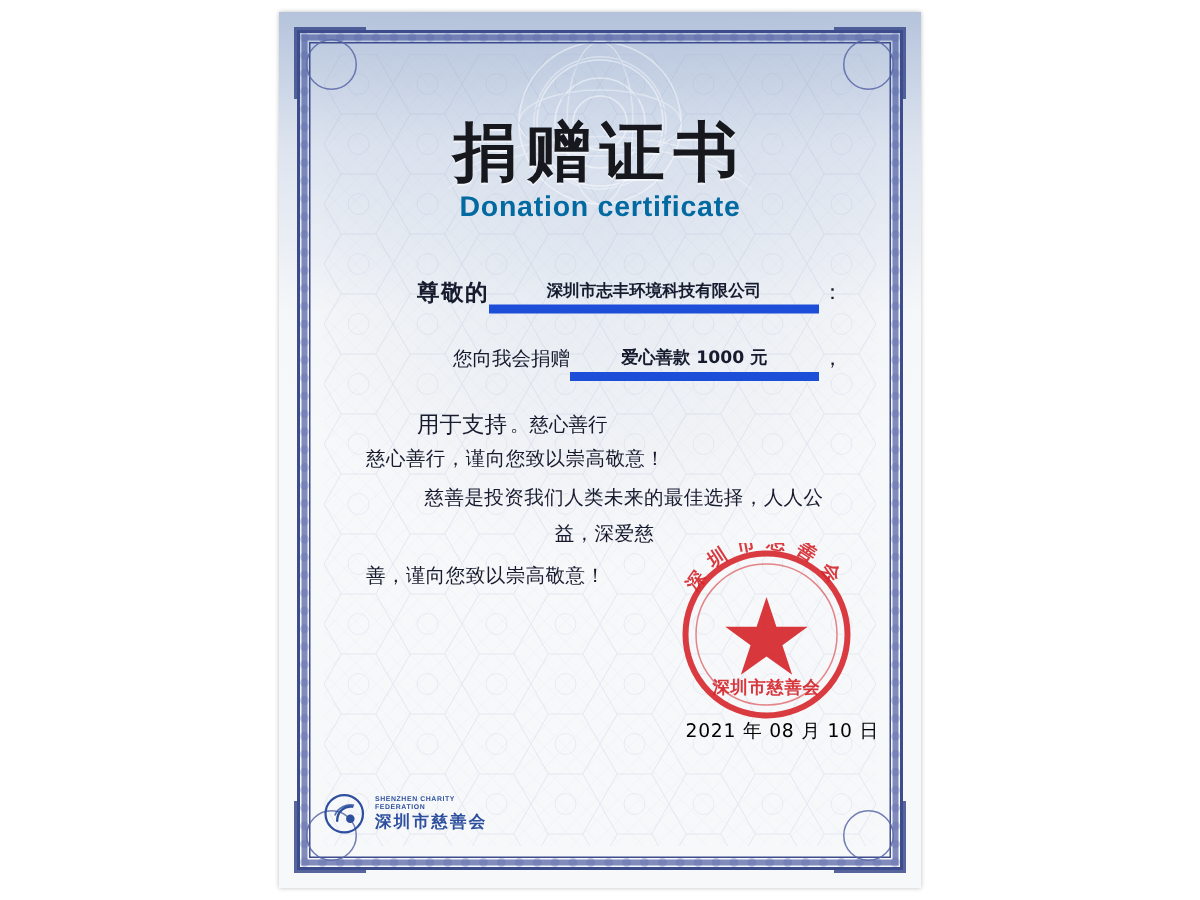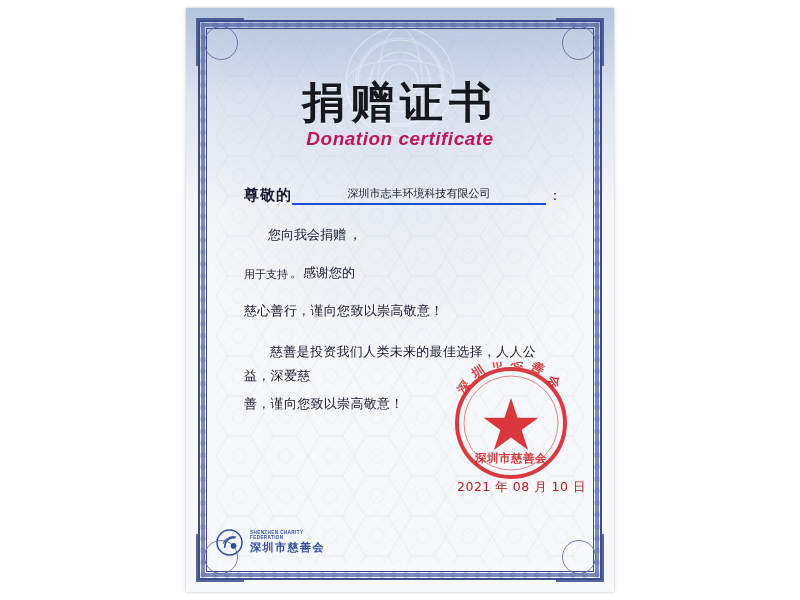--- a/index.html
+++ b/index.html
@@ -131,92 +131,92 @@
     letter-spacing: 6px;
     color: #16181d;
     line-height: 1.05;
     text-shadow: 0 1px 0 rgba(255,255,255,.6);
   }
   .title-en {
     margin-top: 3px;
     font-family: "Liberation Sans", sans-serif;
     font-size: 19px;
     font-weight: bold;
-    font-style: italic;
     letter-spacing: .5px;
-    color: #be185d;
+    color: #0369a1;
   }
 
   .body-block {
     position: absolute;
     left: 24px; right: 18px;
     top: 150px;
     font-family: "DejaVu Sans", sans-serif;
     color: #171b2e;
   }
 
-  .line { display: flex; align-items: flex-end; }
+  .line { display: flex; align-items: flex-start; margin-left: 34px; }
 
   .salutation {
     font-size: 15px;
     font-weight: bold;
     letter-spacing: 1px;
     white-space: nowrap;
   }
   .fill {
     flex: 1 1 auto;
-    border-bottom: 2px solid #1d4ed8;
+    border-bottom: 6px solid #1d4ed8;
     text-align: center;
     font-size: 11px;
     line-height: 1.45;
     padding: 0 4px 1px 4px;
     white-space: nowrap;
     overflow: hidden;
+    font-weight: bold;
   }
   .tail {
     font-size: 14px;
     white-space: nowrap;
     padding-left: 2px;
   }
 
   .row-2 { margin-top: 21px; padding-left: 24px; }
   .row-2 .lead { font-size: 13px; white-space: nowrap; font-family: Liberation Mono, monospace; }
   .row-2 .fill { font-size: 11.5px; }
 
   .row-3 { margin-top: 20px; }
-  .row-3 .lead { font-size: 11px; white-space: nowrap; }
+  .row-3 .lead { font-size: 15px; white-space: nowrap; }
   .row-3 .fill { max-width: 150px; font-size: 11.5px; }
   .row-3 .tail { font-size: 13px; }
 
   .para {
-    margin-top: 17px;
+    margin-top: 2px;
     font-size: 13px;
     line-height: 1.85;
     letter-spacing: .3px;
   }
-  .para.indent { text-indent: 26px; }
+  .para.indent { text-indent: 26px; text-align: center; }
 
   
   .seal {
     position: absolute;
     right: 42px;
     bottom: 108px;
     width: 122px;
     height: 122px;
     pointer-events: none;
   }
   .seal svg { width: 100%; height: 100%; display: block; }
 
   .date {
     position: absolute;
     right: 28px;
     bottom: 96px;
     font-family: "DejaVu Sans", sans-serif;
     font-size: 12.5px;
-    color: #b91c1c;
+    color: #000000;
     letter-spacing: .5px;
   }
 
   
   .footer-logo {
     position: absolute;
     left: 30px;
     bottom: 36px;
     display: flex;
     align-items: center;
@@ -313,26 +313,27 @@
       <div class="body-block">
 
         <div class="line row-1">
           <span class="salutation">尊敬的</span>
           <span class="fill">深圳市志丰环境科技有限公司</span>
           <span class="tail">：</span>
         </div>
 
         <div class="line row-2">
           <span class="lead">您向我会捐赠</span>
+          <span class="fill">爱心善款 1000 元</span>
           <span class="tail">，</span>
         </div>
 
         <div class="line row-3">
           <span class="lead">用于支持</span>
-          <span class="tail">。感谢您的</span>
+          <span class="tail">。慈心善行</span>
         </div>
 
         <div class="para">慈心善行，谨向您致以崇高敬意！</div>
         <div class="para indent">慈善是投资我们人类未来的最佳选择，人人公益，深爱慈</div>
         <div class="para" style="margin-top:4px">善，谨向您致以崇高敬意！</div>
 
       </div>
     </div>
 
     <div class="seal">

